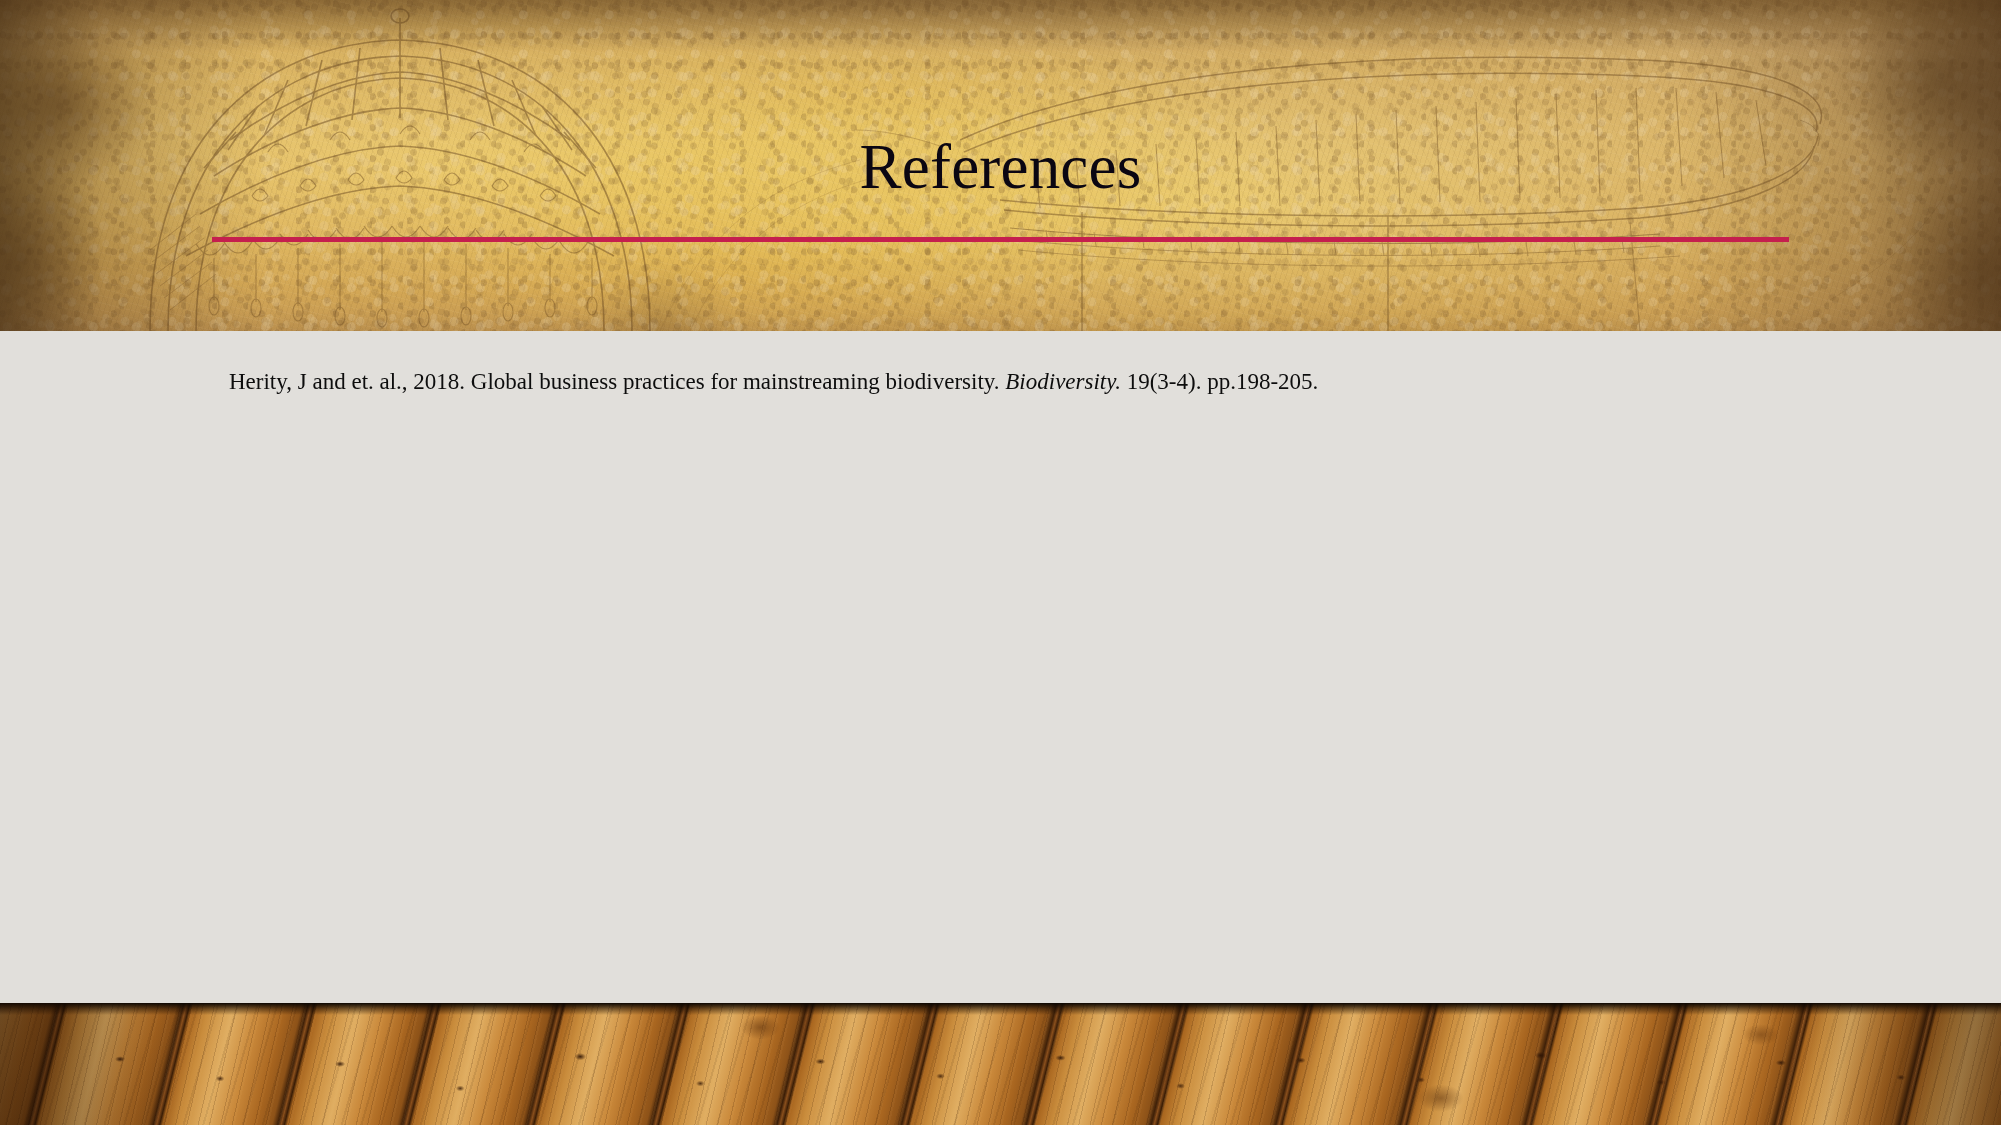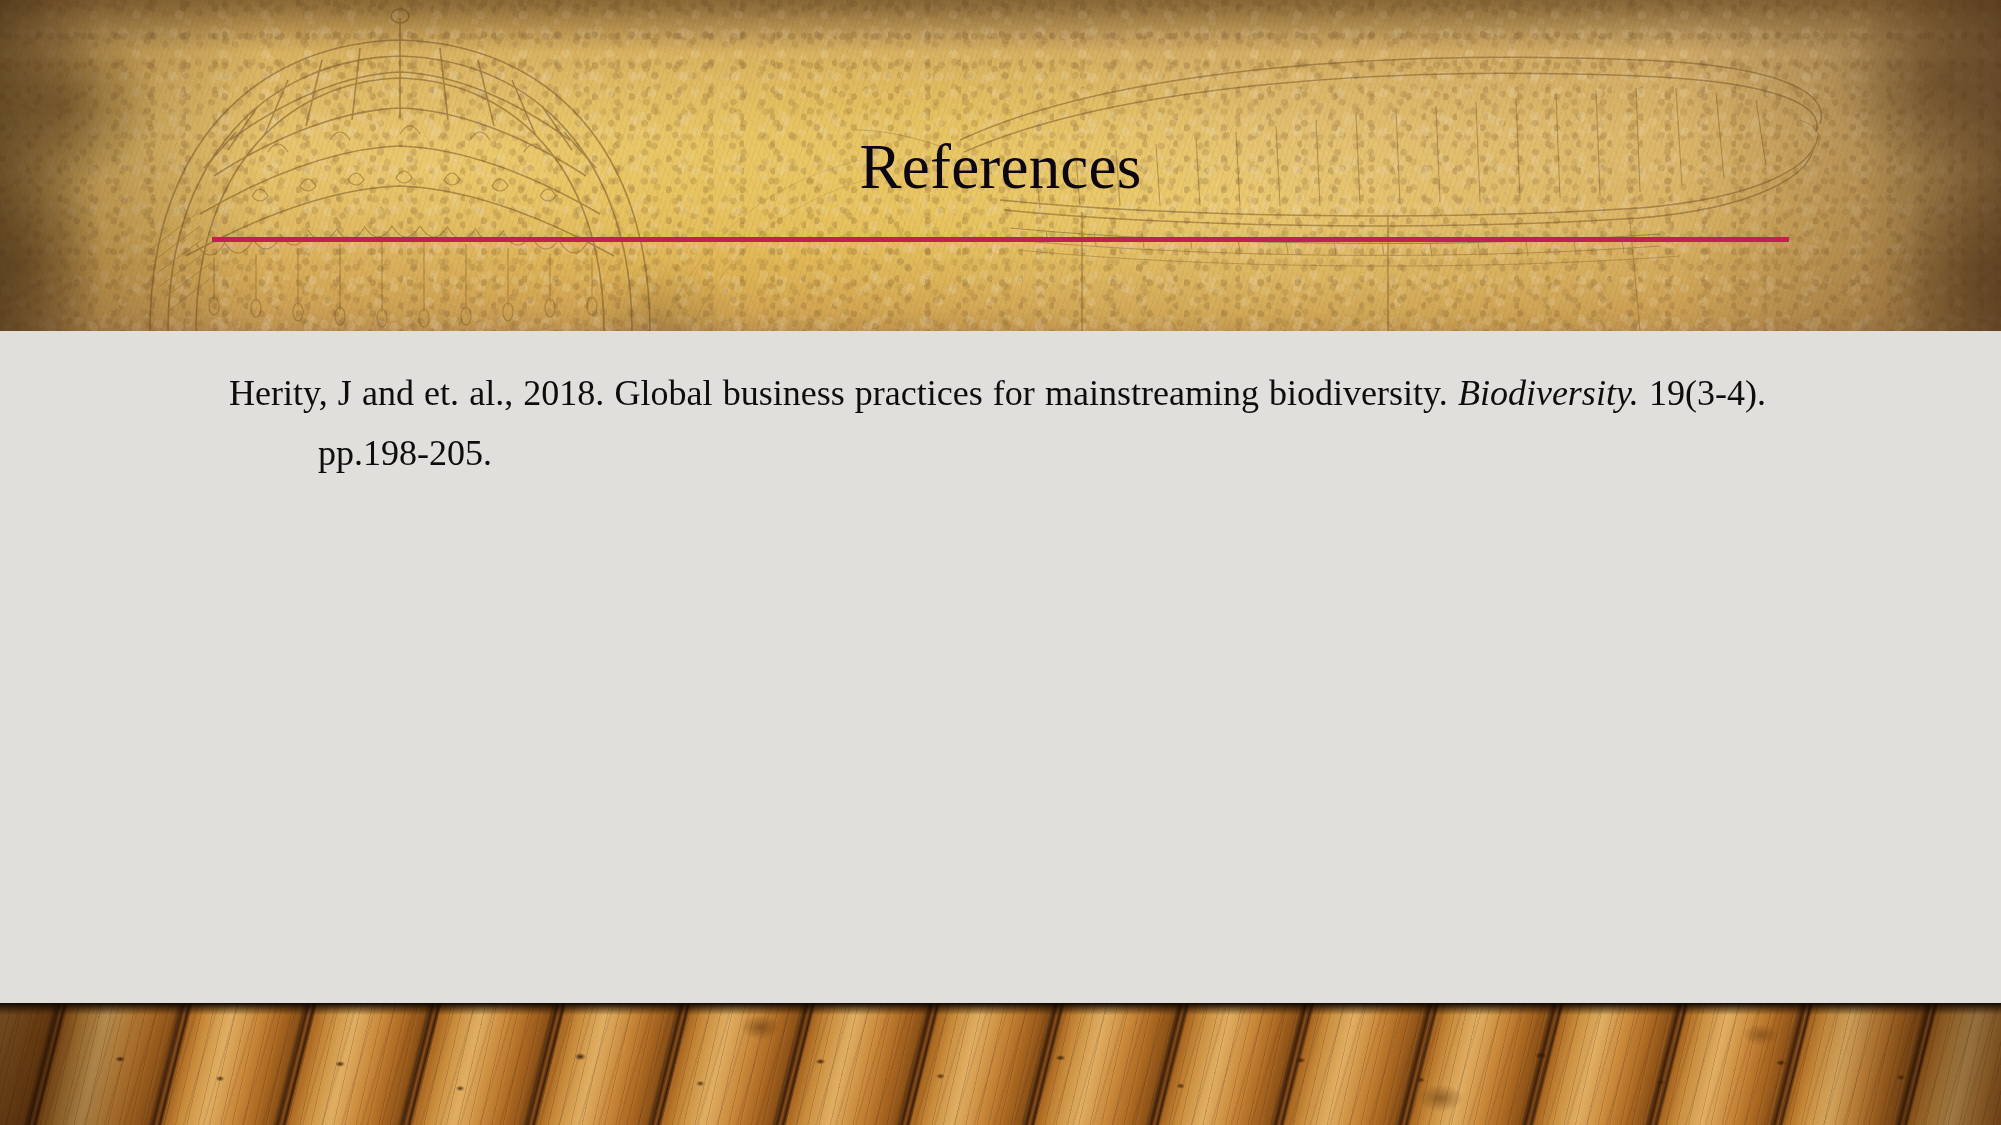--- a/index.html
+++ b/index.html
@@ -131,21 +131,21 @@
   .ref-list {
     position: absolute;
     left: 229px;
     top: 32px;
     width: 1537px;
     margin: 0;
     padding: 0;
     list-style: none;
   }
   .ref-item {
-    font-size: 36px;
+    font-size: 23px;
     line-height: 1.68;
     color: #0D0D0D;
     text-align: justify;
     text-justify: inter-word;
     padding-left: 89px;
     text-indent: -89px;
   }
   .ref-item .journal { font-style: italic; }
 
   

